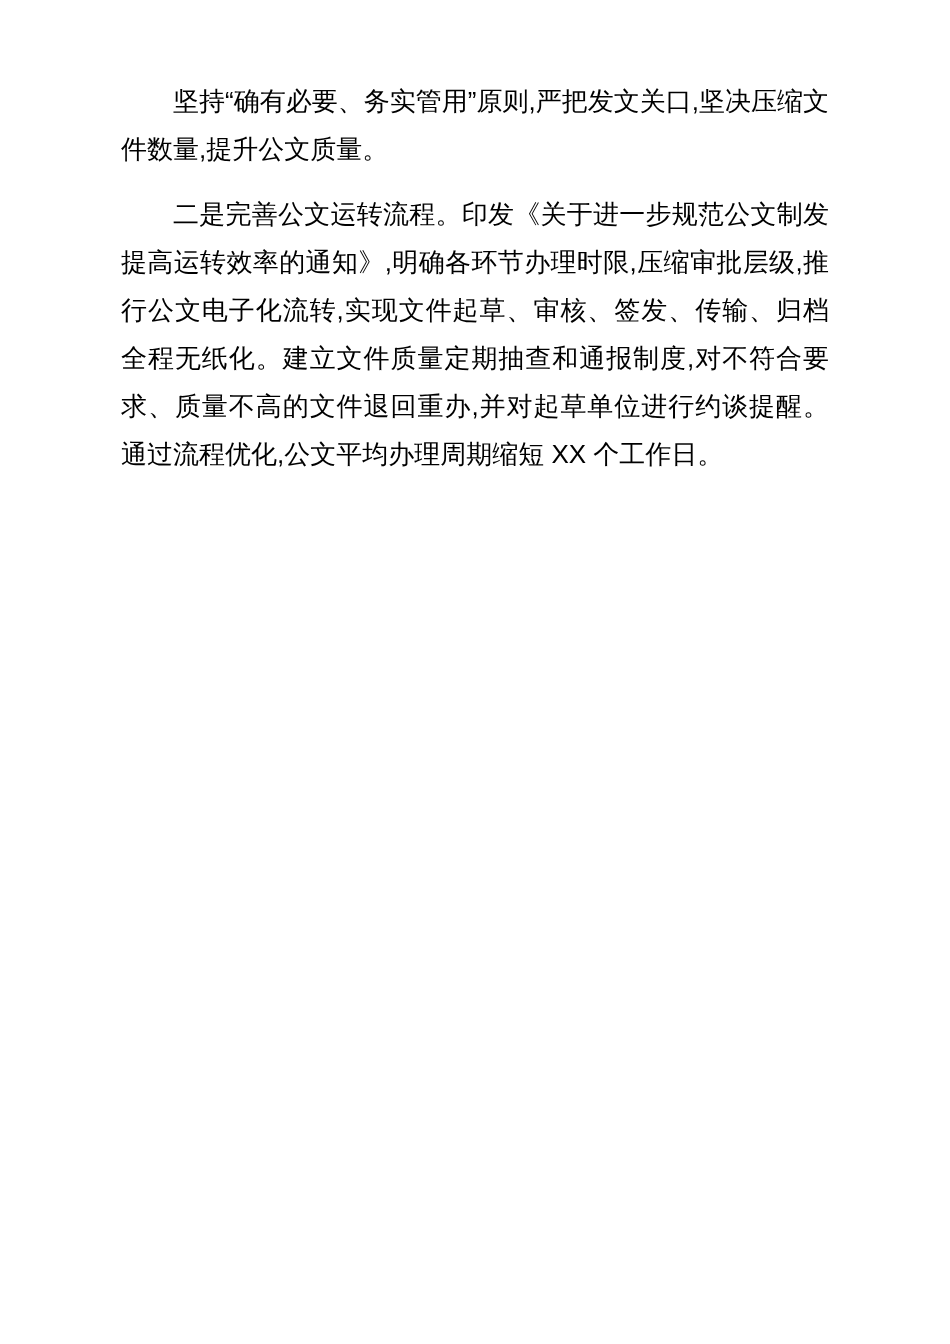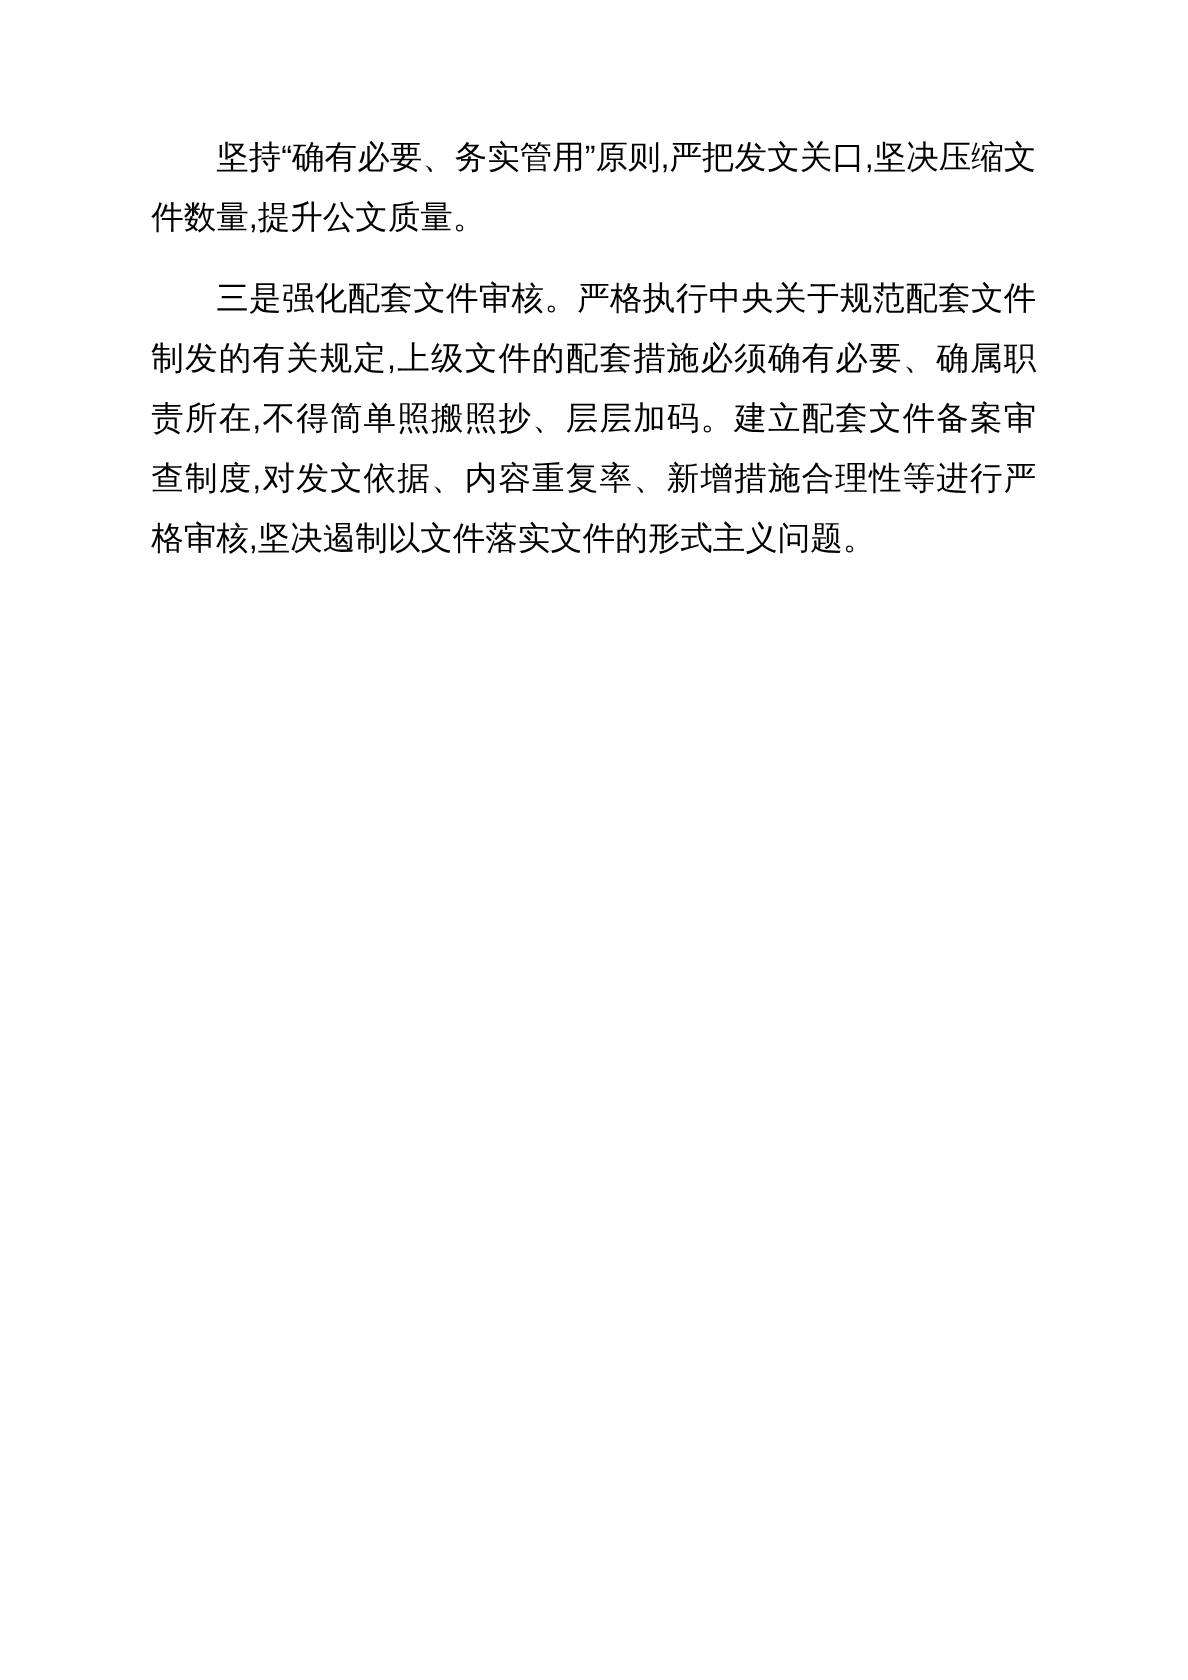--- a/index.html
+++ b/index.html
@@ -10,32 +10,32 @@
   body {
     width: 950px;
     height: 1344px;
     font-family: "Liberation Sans", "DejaVu Sans", sans-serif;
     overflow: hidden;
   }
   .page {
     box-sizing: border-box;
     width: 950px;
     height: 1344px;
-    padding: 101px 121px 0 121px;
+    padding: 77px 121px 0 121px;
     background: #ffffff;
   }
   .page p {
     margin: 0 0 17px 0;
     font-size: 26px;
     line-height: 48px;
     color: #000000;
     text-align: justify;
     text-indent: 2em;
     word-break: break-all;
   }
 </style>
 </head>
 <body>
 
 <div class="page">
   <p>坚持“确有必要、务实管用”原则,严把发文关口,坚决压缩文件数量,提升公文质量。</p>
-  <p>三是强化配套文件审核。严格执行中央关于规范配套文件制发的有关规定,上级文件的配套措施必须确有必要、确属职责所在,不得简单照搬照抄、层层加码。建立配套文件备案审查制度,对发文依据、内容重复率、新增措施合理性等进行严格审核,坚决遏制以文件落实文件的形式主义问题。</p>
+  <p>二是完善公文运转流程。印发《关于进一步规范公文制发提高运转效率的通知》,明确各环节办理时限,压缩审批层级,推行公文电子化流转,实现文件起草、审核、签发、传输、归档全程无纸化。建立文件质量定期抽查和通报制度,对不符合要求、质量不高的文件退回重办,并对起草单位进行约谈提醒。通过流程优化,公文平均办理周期缩短 XX 个工作日。</p>
 </div>
 
 </body></html>

